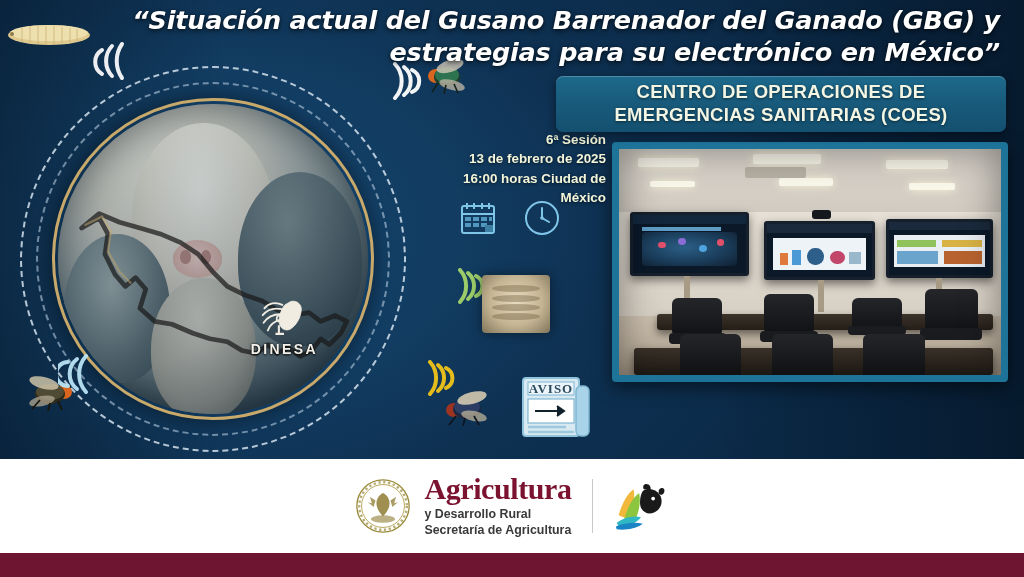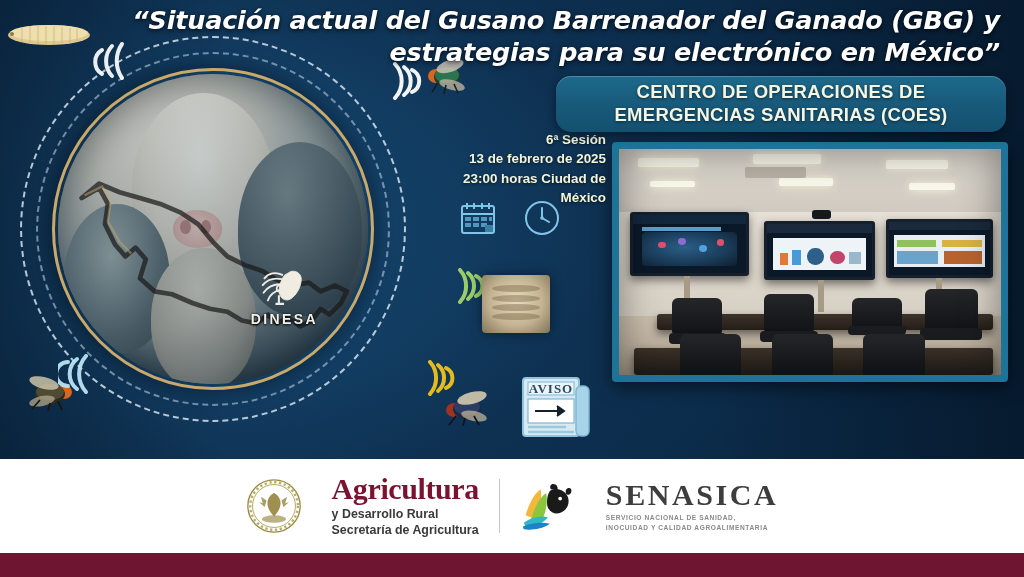--- a/index.html
+++ b/index.html
@@ -37,34 +37,34 @@
     font-size:25.5px; line-height:1.26;
     font-weight:bold; font-style:italic;
     letter-spacing:-.2px;
     text-shadow:0 2px 5px rgba(0,0,0,.62), 0 0 2px rgba(0,0,0,.5);
     z-index:30;
   }
 
   
   .coes-box {
     position:absolute; left:556px; top:76px; width:450px; height:56px;
-    border-radius:15px;
+    border-radius:7px;
     background:linear-gradient(180deg,#1d6a8c 0%, #18597a 52%, #145070 100%);
     box-shadow:0 3px 10px rgba(0,0,0,.45), inset 0 1px 0 rgba(255,255,255,.22);
     display:flex; align-items:center; justify-content:center;
     z-index:28;
   }
   .coes-text{
     color:#f3f6e4; font-size:18.5px; font-weight:bold; line-height:1.23;
     text-align:center; letter-spacing:.3px;
     text-shadow:0 1px 3px rgba(0,0,0,.55);
   }
 
   
-  .circle-wrap{ position:absolute; left:18px; top:34px; width:390px; height:390px; z-index:14; }
+  .circle-wrap{ position:absolute; left:18px; top:64px; width:390px; height:390px; z-index:14; }
   .ring-dash{
     position:absolute; border-radius:50%;
     border:2px dashed rgba(226,238,248,.80);
   }
   .ring-dash.r1{ inset:2px; }
   .ring-dash.r2{ inset:18px; border-color:rgba(200,220,238,.55); }
   .ring-gold{
     position:absolute; inset:34px; border-radius:50%;
     border:3px solid #c9a96a;
     box-shadow:0 0 18px rgba(0,0,0,.45);
@@ -171,21 +171,21 @@
   }
   .larva-box .seg{ position:absolute; left:14%; width:72%; height:7px; border-radius:50%;
       background:rgba(120,104,72,.45); }
 
   
   .footer{
     position:absolute; left:0; top:459px; width:1024px; height:94px;
     background:#ffffff;
     display:flex; align-items:center; justify-content:center; gap:0px;
   }
-  .logo-group{ display:flex; align-items:center; gap:30px; }
+  .logo-group{ display:flex; align-items:center; gap:13px; }
   .seal{ width:56px; height:56px; }
   .agri-text{ line-height:1; }
   .agri-title{
     font-family:"Liberation Serif", serif;
     font-size:30px; font-weight:bold; color:#7b1230; letter-spacing:-.4px;
   }
   .agri-sub{
     font-size:12.4px; font-weight:bold; color:#3a3a3a; line-height:1.3; margin-top:2px;
   }
   .divider{ width:1px; height:54px; background:#c9c9c9; margin:0 20px; }
@@ -361,21 +361,21 @@
     <div class="coes-box">
       <div class="coes-text">
         <div>CENTRO DE OPERACIONES DE</div>
         <div>EMERGENCIAS SANITARIAS (COES)</div>
       </div>
     </div>
 
     <div class="session">
       <span class="sl">6ª Sesión</span>
       <span class="sl">13 de febrero de 2025</span>
-      <span class="sl">23:00 horas Ciudad de</span>
+      <span class="sl">16:00 horas Ciudad de</span>
       <span class="sl">México</span>
     </div>
     <div class="icon-row">
       <svg width="40" height="40" viewBox="0 0 40 40">
         <g fill="none" stroke="#7fc5e8" stroke-width="2">
           <rect x="4" y="8" width="32" height="27" rx="2"></rect>
           <path d="M4,16 L36,16"></path>
           <path d="M9,5 L9,11"></path>
             <path d="M16,5 L16,11"></path>
             <path d="M24,5 L24,11"></path>
@@ -526,25 +526,18 @@
           <path d="M3,52 C12,48 24,47 32,49 C24,55 12,56 4,55 Z" fill="#1b84c4"></path>
         </g>
         <g fill="#1a1a1a">
           <path d="M32,14 C38,10 46,12 50,18 C54,24 52,32 46,36 C40,40 33,38 30,32
                    C28,27 29,18 32,14 Z"></path>
           <path d="M33,12 C31,8 34,5 38,7 C40,8 41,11 40,13 Z"></path>
           <path d="M49,13 C52,9 56,11 55,15 C54,18 51,19 49,17 Z"></path>
         </g>
         <circle cx="43" cy="22" r="2" fill="#ffffff"></circle>
       </svg>
-      <div class="sena-text">
-        <div class="sena-title">SENASICA</div>
-        <div class="sena-sub">
-          <div>SERVICIO NACIONAL DE SANIDAD,</div>
-          <div>INOCUIDAD Y CALIDAD AGROALIMENTARIA</div>
-        </div>
-      </div>
     </div>
   </div>
 
   <div class="bottom-bar"></div>
 
 </div>
 
 </body></html>

